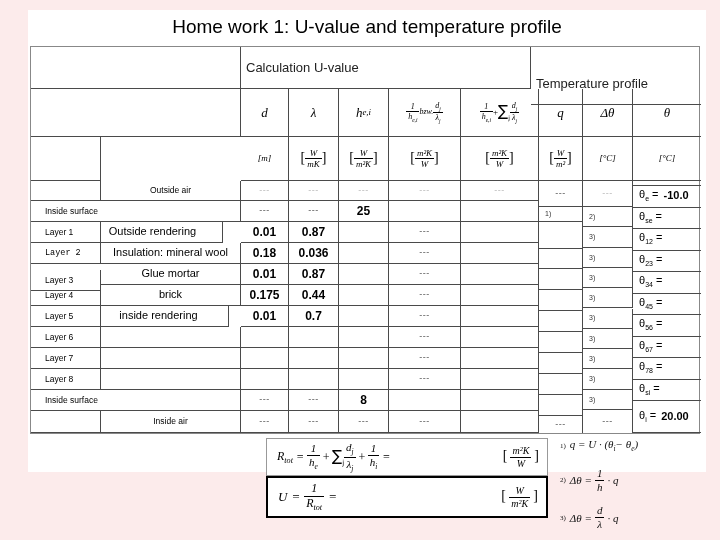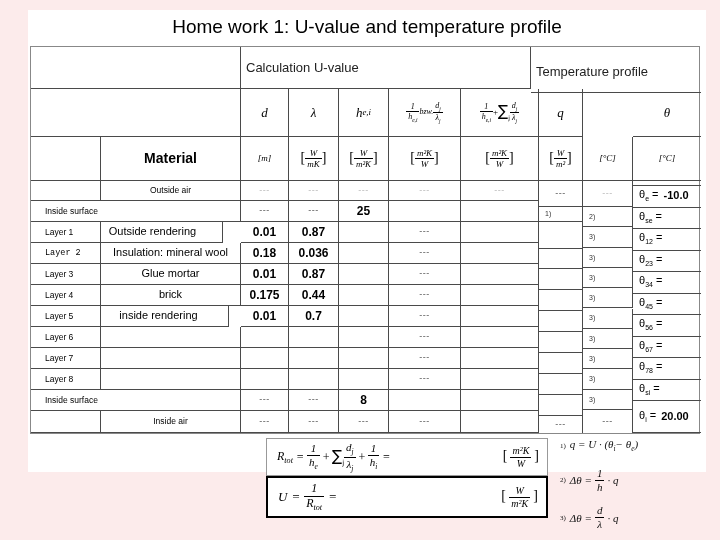--- a/index.html
+++ b/index.html
@@ -90,21 +90,21 @@
 <body>
 
 <div id="slide">
 
   <div id="title">Home work 1: U-value and temperature profile</div>
 
   <div id="grid">
 
     <div class="cell br bb" style="left:0;top:0;width:210px;height:42px;"></div>
     <div class="cell br bb hdrlbl" style="left:210px;top:0;width:290px;height:42px;">Calculation U-value</div>
-    <div class="cell bb hdrlbl" style="left:500px;top:4px;width:170px;height:42px;">Temperature profile</div>
+    <div class="cell bb hdrlbl" style="left:500px;top:16px;width:170px;height:42px;">Temperature profile</div>
 
     <div class="cell br bb" style="left:0;top:42px;width:210px;height:48px;"></div>
 
     <div class="cell br bb sym" style="left:210px;top:42px;width:48px;height:48px;">d</div>
     <div class="cell br bb sym" style="left:258px;top:42px;width:50px;height:48px;">λ</div>
     <div class="cell br bb sym" style="left:308px;top:42px;width:50px;height:48px;">
       <span>h</span>
         <sub>e,i</sub>
     </div>
     <div class="cell br bb" style="left:358px;top:42px;width:72px;height:48px;">
@@ -124,24 +124,24 @@
         <span class="d">h<sub>e,i</sub></span>
       </span>
       <span style="font-size:9px;font-family:'Liberation Serif',serif;">+</span>
       <span class="sigma">∑<sub style="font-size:6px;">j</sub></span>
       <span class="frac">
         <span class="n">d<sub>j</sub></span>
         <span class="d">λ<sub>j</sub></span>
       </span>
     </div>
     <div class="cell br bb sym" style="left:508px;top:42px;width:44px;height:48px;">q</div>
+    <div class="cell br bb sym" style="left:552px;top:42px;width:50px;height:48px;">Δθ</div>
     <div class="cell bb sym" style="left:602px;top:42px;width:68px;height:48px;">θ</div>
 
     <div class="cell br bb" style="left:0;top:90px;width:70px;height:44px;"></div>
-    <div class="cell br bb matttl" style="left:70px;top:90px;width:140px;height:44px;">Material</div>
 
     <div class="cell br bb unitwrap" style="left:210px;top:90px;width:48px;height:44px;">[m]</div>
     <div class="cell br bb unitwrap" style="left:258px;top:90px;width:50px;height:44px;">
       <span class="brk">[</span>
       <span class="frac" style="font-size:9px;">
           <span class="n">W</span>
           <span class="d">mK</span>
         </span>
       <span class="brk">]</span>
     </div>
@@ -201,21 +201,21 @@
         <div class="cell br bb num" style="left:308px;top:175px;width:50px;height:21px;"></div>
         <div class="cell br bb dash" style="left:358px;top:175px;width:72px;height:21px;">---</div>
         <div class="cell br bb dash" style="left:430px;top:175px;width:78px;height:21px;"></div>
         <div class="cell br bb layerlbl" style="left:0px;top:196px;width:70px;height:21px;font-family:Liberation Mono, monospace;">Layer 2</div>
         <div class="cell br bb matname" style="left:70px;top:196px;width:140px;height:21px;">Insulation: mineral wool</div>
         <div class="cell br bb num" style="left:210px;top:196px;width:48px;height:21px;">0.18</div>
         <div class="cell br bb num" style="left:258px;top:196px;width:50px;height:21px;">0.036</div>
         <div class="cell br bb num" style="left:308px;top:196px;width:50px;height:21px;"></div>
         <div class="cell br bb dash" style="left:358px;top:196px;width:72px;height:21px;">---</div>
         <div class="cell br bb dash" style="left:430px;top:196px;width:78px;height:21px;"></div>
-        <div class="cell br bb layerlbl" style="left:0px;top:217px;width:70px;height:21px;">Layer 3</div>
+        <div class="cell br bb layerlbl" style="left:0px;top:223px;width:70px;height:21px;">Layer 3</div>
         <div class="cell br bb matname" style="left:70px;top:217px;width:140px;height:21px;">Glue mortar</div>
         <div class="cell br bb num" style="left:210px;top:217px;width:48px;height:21px;">0.01</div>
         <div class="cell br bb num" style="left:258px;top:217px;width:50px;height:21px;">0.87</div>
         <div class="cell br bb num" style="left:308px;top:217px;width:50px;height:21px;"></div>
         <div class="cell br bb dash" style="left:358px;top:217px;width:72px;height:21px;">---</div>
         <div class="cell br bb dash" style="left:430px;top:217px;width:78px;height:21px;"></div>
         <div class="cell br bb layerlbl" style="left:0px;top:238px;width:70px;height:21px;">Layer 4</div>
         <div class="cell br bb matname" style="left:70px;top:238px;width:140px;height:21px;">brick</div>
         <div class="cell br bb num" style="left:210px;top:238px;width:48px;height:21px;">0.175</div>
         <div class="cell br bb num" style="left:258px;top:238px;width:50px;height:21px;">0.44</div>

